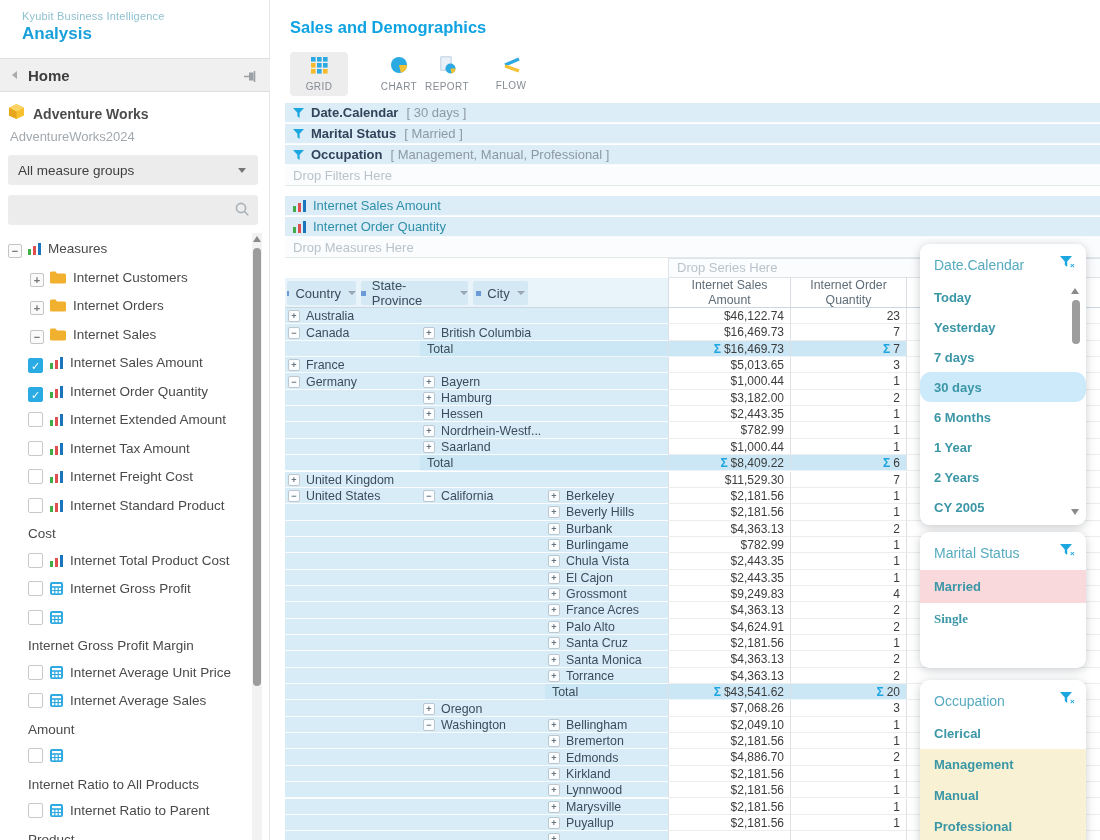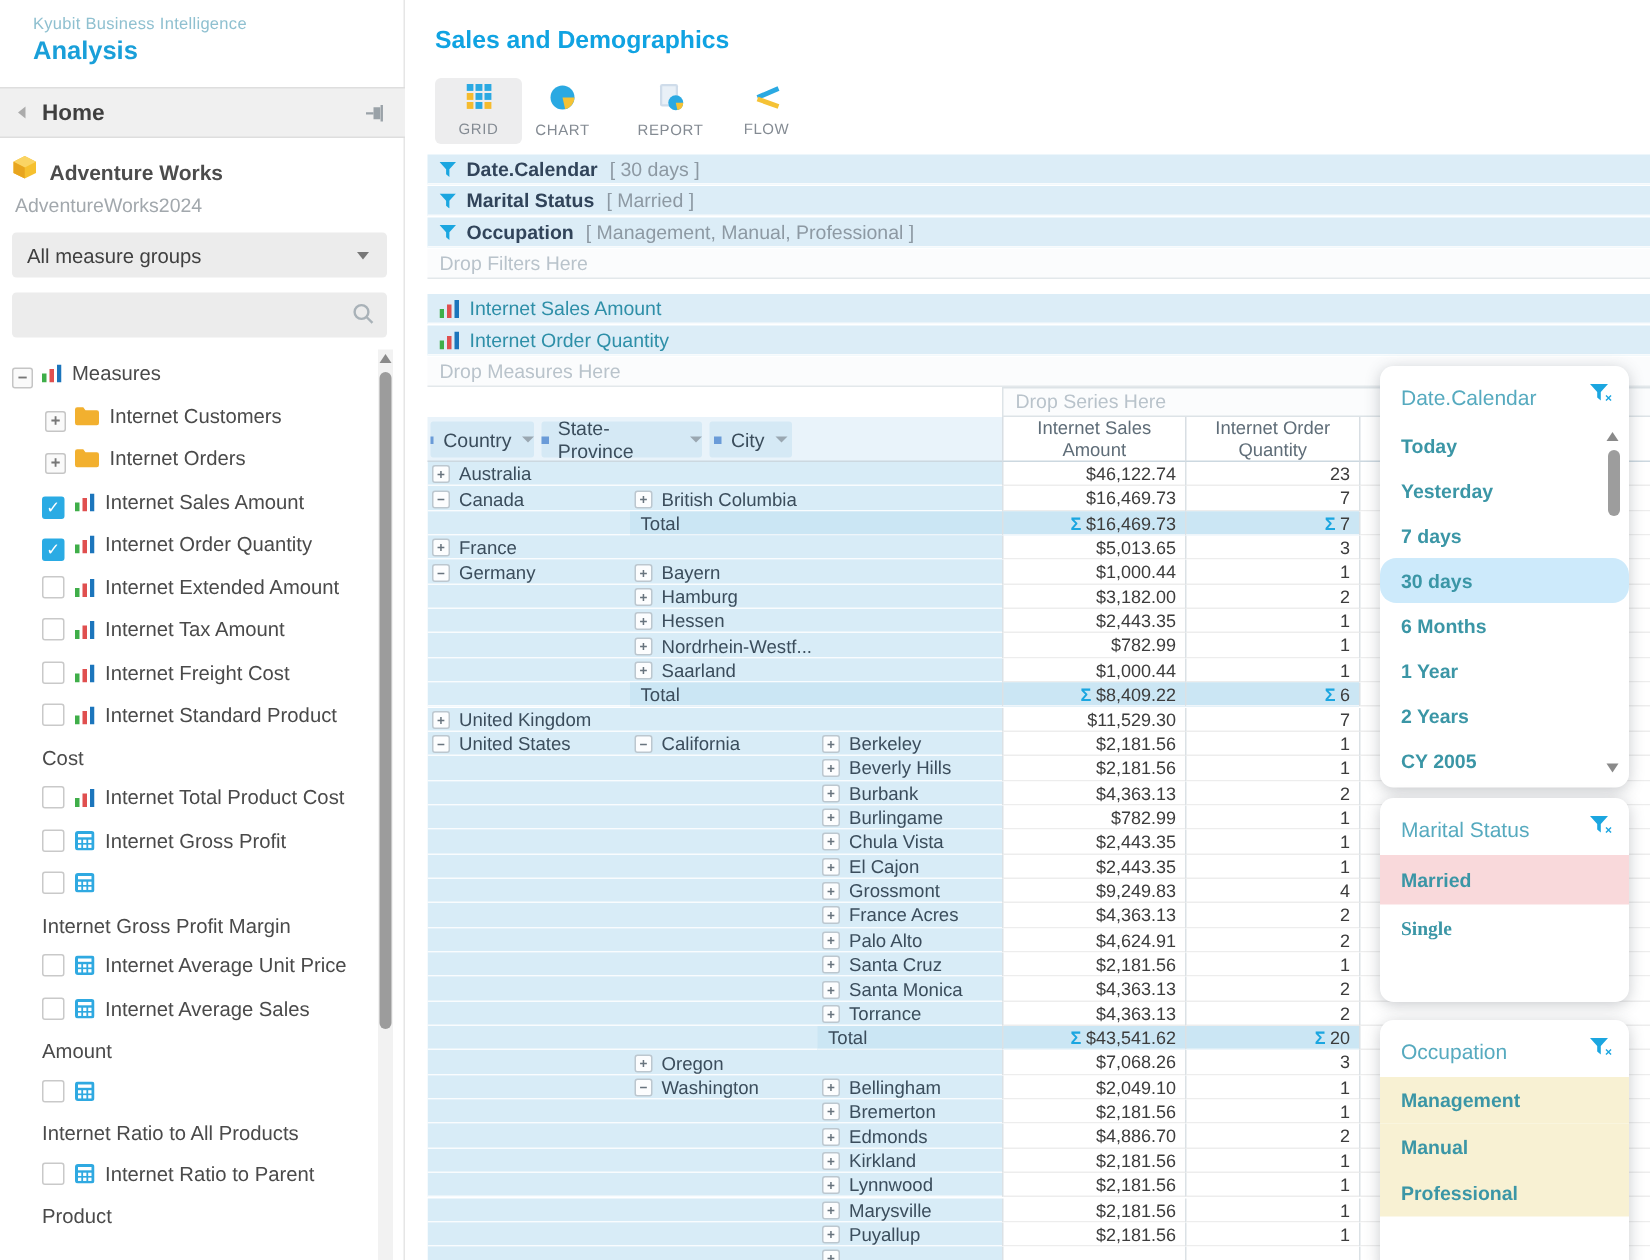--- a/index.html
+++ b/index.html
@@ -175,20 +175,23 @@
               <rect x="0" y="6" width="3" height="6" fill="#3fae49"></rect>
               <rect x="5" y="3" width="3" height="9" fill="#e04f4f"></rect>
               <rect x="10" y="0" width="3" height="12" fill="#1b75bc"></rect>
             </svg></span><span><span class="tlabel-line">Measures</span></span></div>
         <div class="titem folder"><span class="exp">+</span><span class="ticon"><svg width="16" height="13" viewBox="0 0 16 13">
               <path d="M0 2 Q0 .5 1.5 .5 h4 L7 2.5 h7.5 Q16 2.5 16 4 v7 q0 1.5-1.5 1.5 h-13 Q0 12.5 0 11 Z" fill="#f2b02f"></path>
             </svg></span><span><span class="tlabel-line">Internet Customers</span></span></div>
         <div class="titem folder"><span class="exp">+</span><span class="ticon"><svg width="16" height="13" viewBox="0 0 16 13">
               <path d="M0 2 Q0 .5 1.5 .5 h4 L7 2.5 h7.5 Q16 2.5 16 4 v7 q0 1.5-1.5 1.5 h-13 Q0 12.5 0 11 Z" fill="#f2b02f"></path>
             </svg></span><span><span class="tlabel-line">Internet Orders</span></span></div>
+        <div class="titem folder"><span class="exp">−</span><span class="ticon"><svg width="16" height="13" viewBox="0 0 16 13">
+              <path d="M0 2 Q0 .5 1.5 .5 h4 L7 2.5 h7.5 Q16 2.5 16 4 v7 q0 1.5-1.5 1.5 h-13 Q0 12.5 0 11 Z" fill="#f2b02f"></path>
+            </svg></span><span><span class="tlabel-line">Internet Sales</span></span></div>
         <div class="titem leaf"><span class="cbx on">✓</span><span class="ticon"><svg width="13" height="12" viewBox="0 0 13 12">
               <rect x="0" y="6" width="3" height="6" fill="#3fae49"></rect>
               <rect x="5" y="3" width="3" height="9" fill="#e04f4f"></rect>
               <rect x="10" y="0" width="3" height="12" fill="#1b75bc"></rect>
             </svg></span><span><span class="tlabel-line">Internet Sales Amount</span></span></div>
         <div class="titem leaf"><span class="cbx on">✓</span><span class="ticon"><svg width="13" height="12" viewBox="0 0 13 12">
               <rect x="0" y="6" width="3" height="6" fill="#3fae49"></rect>
               <rect x="5" y="3" width="3" height="9" fill="#e04f4f"></rect>
               <rect x="10" y="0" width="3" height="12" fill="#1b75bc"></rect>
             </svg></span><span><span class="tlabel-line">Internet Order Quantity</span></span></div>
@@ -307,21 +310,21 @@
                 <rect x="0" y="6" width="4.6" height="4.6" fill="#f5bb2d"></rect>
                 <rect x="6" y="6" width="4.6" height="4.6" fill="#2aa9e2"></rect>
                 <rect x="12" y="6" width="4.6" height="4.6" fill="#2aa9e2"></rect>
                 <rect x="0" y="12" width="4.6" height="4.6" fill="#f5bb2d"></rect>
                 <rect x="6" y="12" width="4.6" height="4.6" fill="#2aa9e2"></rect>
                 <rect x="12" y="12" width="4.6" height="4.6" fill="#f5bb2d"></rect>
               </g>
             </svg></span>
           <div class="tlbl">GRID</div>
         </div>
-        <div class="tbtn" style="left: 76px;">
+        <div class="tbtn" style="left: 100px;">
           <span><svg width="18" height="18" viewBox="0 0 18 18">
               <circle cx="9" cy="9" r="8" fill="#2aa9e2"></circle>
               <path d="M9 9 L17 9 A8 8 0 0 1 10.8 16.8 Z" fill="#f5c235"></path>
             </svg></span>
           <div class="tlbl">CHART</div>
         </div>
         <div class="tbtn" style="left: 148px;">
           <span><svg width="17" height="18" viewBox="0 0 17 18">
               <rect x="1" y="0" width="12" height="15" rx="1.5" fill="#cfdcea"></rect>
               <rect x="2.5" y="1.5" width="9" height="12" fill="#e9f0f7"></rect>
@@ -812,20 +815,23 @@
           </div>
           <div class="pitem" style="height: 32.5px; font-family: Liberation Serif, serif;">
             <span>Single</span>
           </div>
         </div>
         <div class="panel" style="top: 680px; height: 170px;">
           <div class="panel-h"><span>Occupation</span><span class="fx"><svg width="17" height="14" viewBox="0 0 17 14">
                 <path d="M1 1h12L8.2 6.4V12L5.8 10V6.4Z" fill="#1ba6e0"></path>
                 <text x="11" y="13" font-size="8" font-weight="bold" fill="#1ba6e0">×</text>
               </svg></span></div>
+          <div class="pitem" style="height: 31px;">
+            <span>Clerical</span>
+          </div>
           <div class="pitem" style="height: 31px; background: rgb(248, 241, 211);">
             <span>Management</span>
           </div>
           <div class="pitem" style="height: 31px; background: rgb(248, 241, 211);">
             <span>Manual</span>
           </div>
           <div class="pitem" style="height: 31px; background: rgb(248, 241, 211);">
             <span>Professional</span>
           </div>
         </div>

